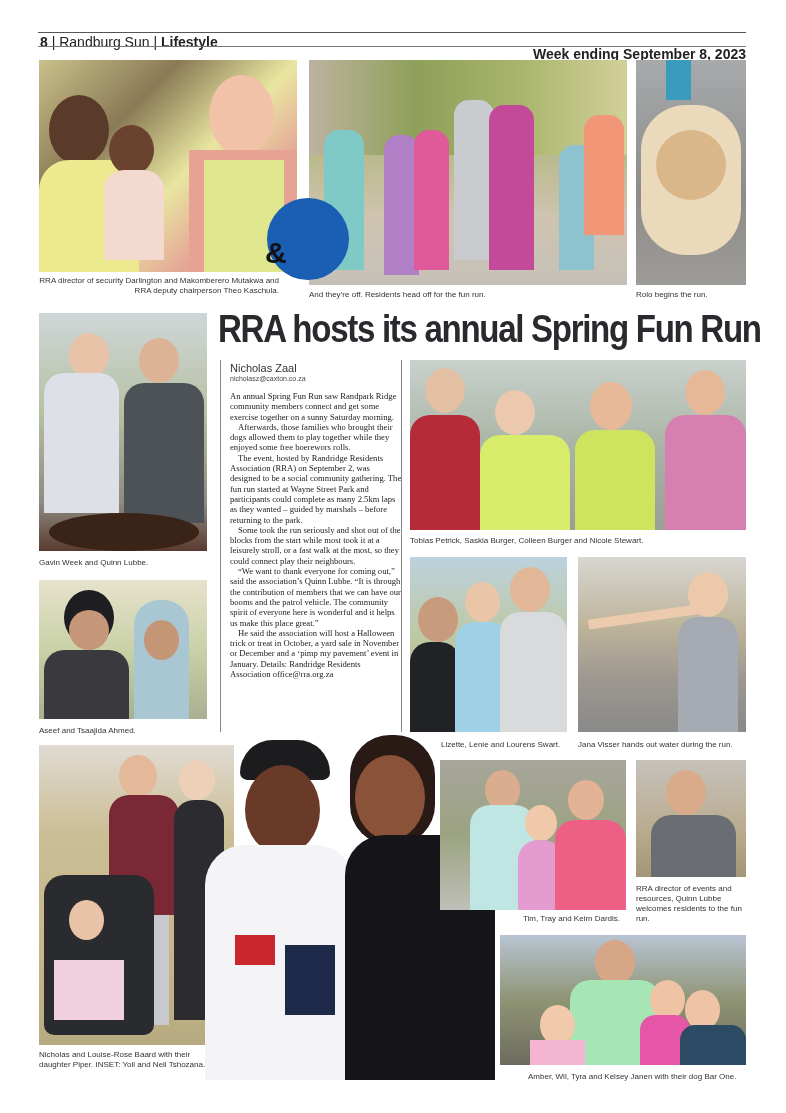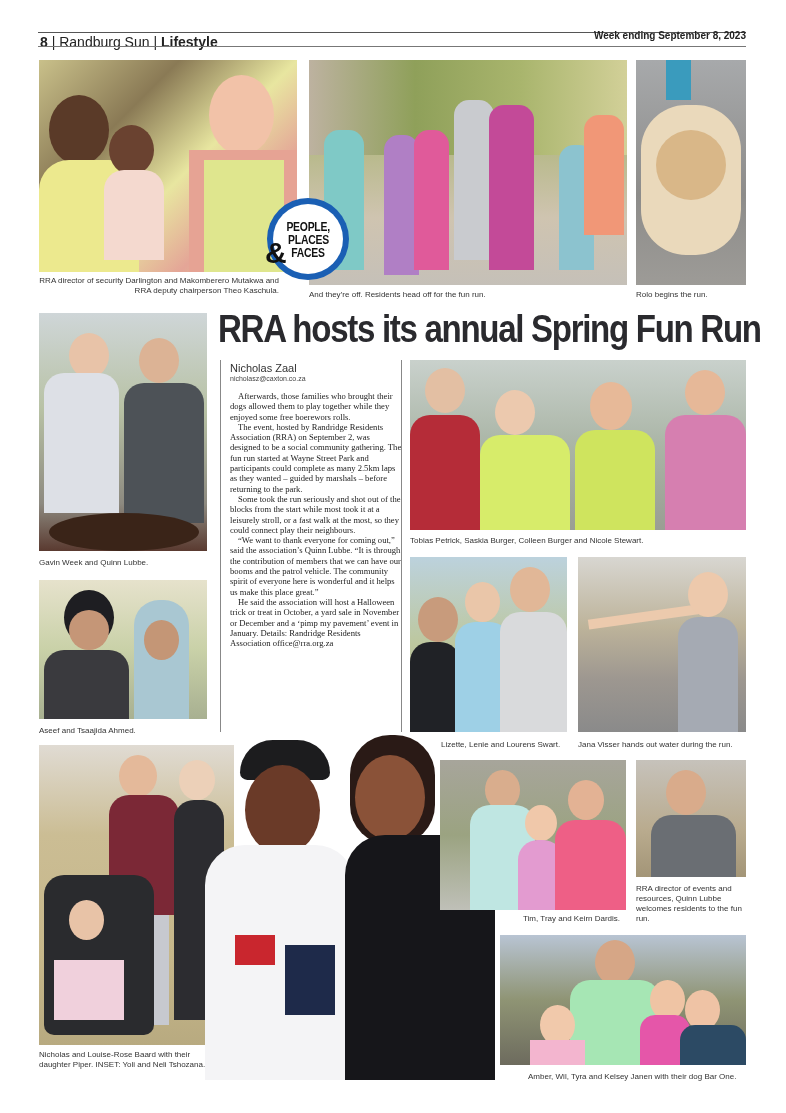--- a/index.html
+++ b/index.html
@@ -2,21 +2,21 @@
 <html><head>
 <meta charset="utf-8">
 <style>
   * { box-sizing: border-box; margin: 0; padding: 0; }
   body { width: 786px; height: 1113px; background: #ffffff; position: relative; overflow: hidden; font-family: "Liberation Sans", sans-serif; color: #222; }
   .abs { position: absolute; }
   .rule-top { left: 38px; top: 32px; width: 708px; height: 1px; background: #555; }
   .rule-bot { left: 38px; top: 46px; width: 708px; height: 1px; background: #777; }
   .folio { left: 40px; top: 34px; font-size: 14px; color: #222; }
   .folio b { font-weight: 700; }
-  .dateline { right: 40px; top: 30px; font-size: 10px; font-weight: 700; color: #222; }
+  .dateline { right: 40px; top: 46px; font-size: 14px; font-weight: 700; color: #222; }
   .photo { position: absolute; overflow: hidden; }
   .cap { position: absolute; font-size: 8px; line-height: 10px; color: #333; }
   .headline { left: 218px; top: 308px; font-family: "Liberation Sans", sans-serif; font-weight: 700; font-size: 38px; letter-spacing: -1.5px; color: #2a2a2e; transform: scaleX(0.87); transform-origin: left top; white-space: nowrap; }
   .byline { left: 230px; top: 362px; font-size: 11px; color: #333; }
   .email { left: 230px; top: 375px; font-size: 7px; color: #444; }
   .body-text { left: 230px; top: 391px; width: 172px; font-family: "Liberation Serif", serif; font-size: 8.6px; line-height: 10.3px; color: #222; }
   .body-text p { text-indent: 8px; }
   .body-text p.first { text-indent: 0; }
   .vrule { background: #888; width: 1px; }
   .badge { left: 267px; top: 198px; width: 82px; height: 82px; border-radius: 50%; background: #1a5fb4; }
@@ -58,25 +58,20 @@
 <div class="cap" style="left:309px;top:290px;width:318px;">And they’re off. Residents head off for the fun run.</div>
 
 <div class="photo" style="left:636px;top:60px;width:110px;height:225px;background:linear-gradient(180deg,#a7a9ab,#8d8c8a 60%,#9d9b97);">
   <div style="position:absolute;left:30px;top:0;width:25px;height:40px;background:#3a9bbd;"></div>
   <div style="position:absolute;left:5px;top:45px;width:100px;height:150px;border-radius:45px;background:#ead9bb;"></div>
   <div style="position:absolute;left:20px;top:70px;width:70px;height:70px;border-radius:50%;background:#d9b788;"></div>
 </div>
 <div class="cap" style="left:636px;top:290px;width:110px;">Rolo begins the run.</div>
 
 <div class="abs badge">
-  <div class="badge-inner">
-    <span class="badge-line">PEOPLE,</span>
-    <span class="badge-line">PLACES</span>
-    <span class="badge-line">FACES</span>
-  </div>
   <span class="badge-amp">&amp;</span>
 </div>
 
 <div class="photo" style="left:39px;top:313px;width:168px;height:238px;background:linear-gradient(180deg,#cfd6d8,#b8c2a5 40%,#8d8a80 80%,#5a3a30);">
   <div style="position:absolute;left:30px;top:20px;width:40px;height:45px;border-radius:50%;background:#e8c3a8;"></div>
   <div style="position:absolute;left:5px;top:60px;width:75px;height:140px;background:#dde0e6;border-radius:20px 20px 0 0;"></div>
   <div style="position:absolute;left:100px;top:25px;width:40px;height:45px;border-radius:50%;background:#dcb395;"></div>
   <div style="position:absolute;left:85px;top:70px;width:80px;height:140px;background:#4d5257;border-radius:20px 20px 0 0;"></div>
   <div style="position:absolute;left:10px;top:200px;width:150px;height:38px;border-radius:50%;background:#3a2418;"></div>
 </div>
@@ -90,20 +85,21 @@
   <div style="position:absolute;left:105px;top:40px;width:35px;height:40px;border-radius:50%;background:#c49676;"></div>
 </div>
 <div class="cap" style="left:39px;top:726px;width:168px;">Aseef and Tsaajida Ahmed.</div>
 
 <div class="abs vrule" style="left:220px;top:360px;height:372px;"></div>
 
 <div class="abs headline">RRA hosts its annual Spring Fun Run</div>
 <div class="abs byline">Nicholas Zaal</div>
 <div class="abs email">nicholasz@caxton.co.za</div>
 <div class="abs body-text">
+  <p class="first">An annual Spring Fun Run saw Randpark Ridge community members connect and get some exercise together on a sunny Saturday morning.</p>
   <p>Afterwards, those families who brought their dogs allowed them to play together while they enjoyed some free boerewors rolls.</p>
   <p>The event, hosted by Randridge Residents Association (RRA) on September 2, was designed to be a social community gathering. The fun run started at Wayne Street Park and participants could complete as many 2.5km laps as they wanted – guided by marshals – before returning to the park.</p>
   <p>Some took the run seriously and shot out of the blocks from the start while most took it at a leisurely stroll, or a fast walk at the most, so they could connect play their neighbours.</p>
   <p>“We want to thank everyone for coming out,” said the association’s Quinn Lubbe. “It is through the contribution of members that we can have our booms and the patrol vehicle. The community spirit of everyone here is wonderful and it helps us make this place great.”</p>
   <p>He said the association will host a Halloween trick or treat in October, a yard sale in November or December and a ‘pimp my pavement’ event in January. Details: Randridge Residents Association office@rra.org.za</p>
 </div>
 <div class="abs vrule" style="left:401px;top:360px;height:372px;"></div>
 
 <div class="photo" style="left:410px;top:360px;width:336px;height:170px;background:linear-gradient(180deg,#c9d1cc,#aab5a6 50%,#9a9e93);">
   <div style="position:absolute;left:15px;top:8px;width:40px;height:45px;border-radius:50%;background:#e3bfa3;"></div>

